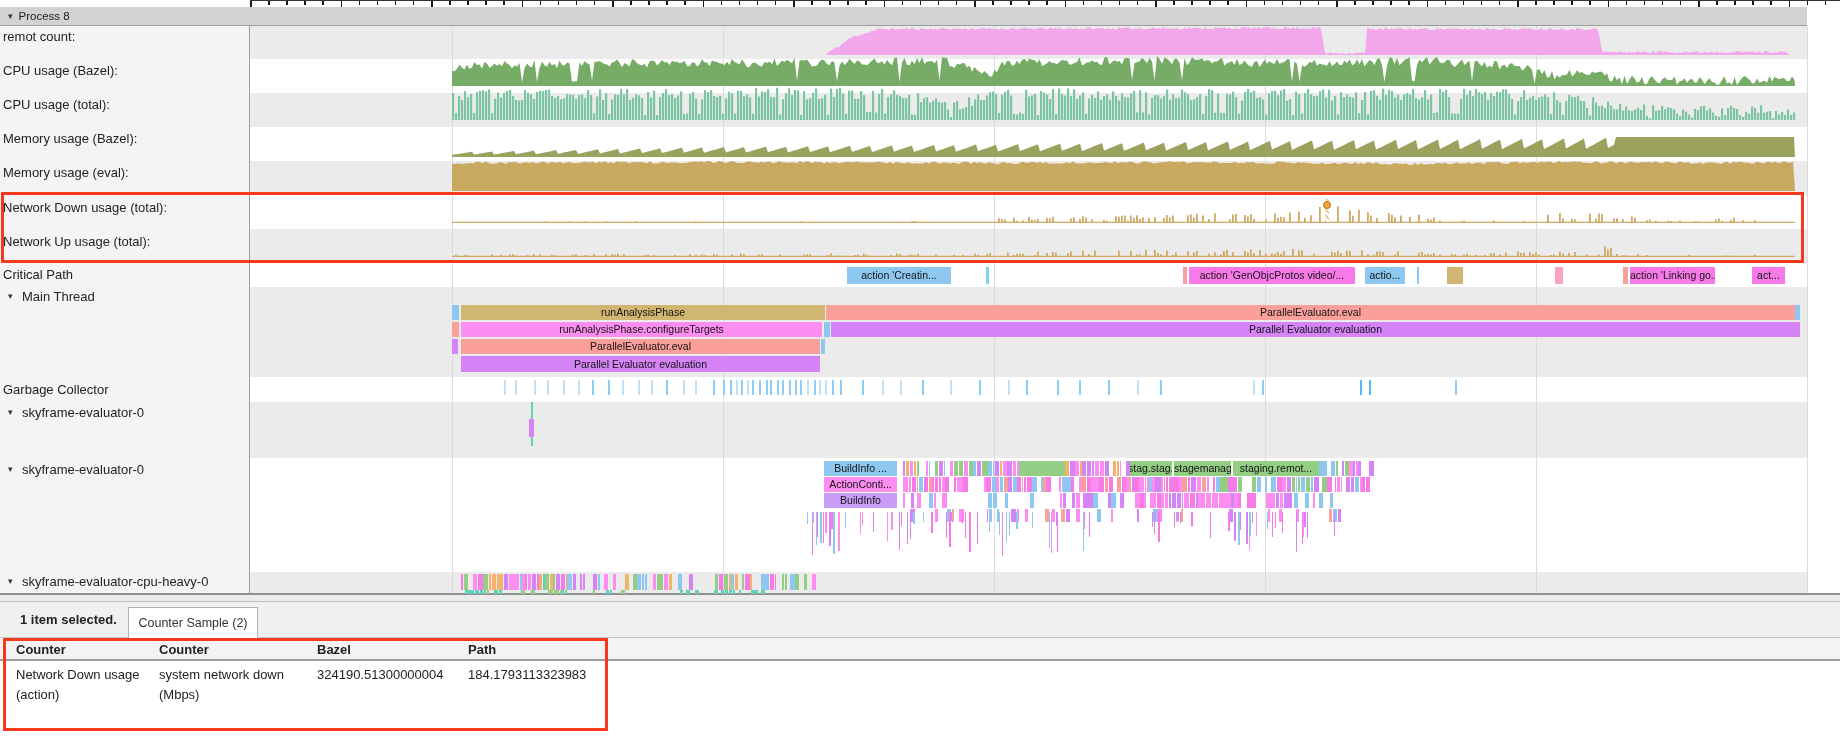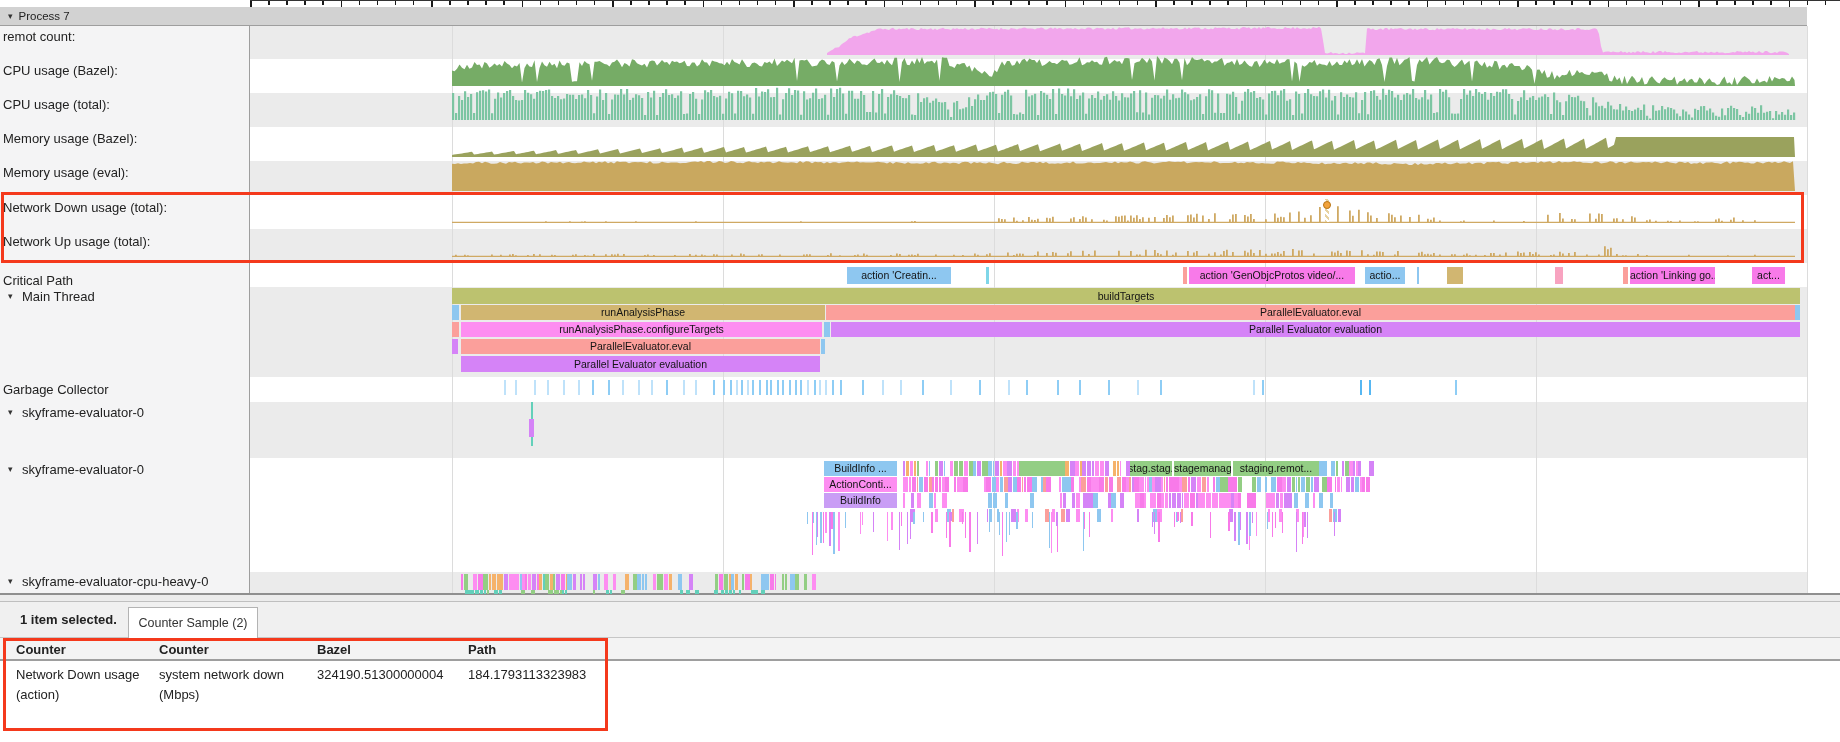--- a/index.html
+++ b/index.html
@@ -130,21 +130,21 @@
       <div class="tick" style="left: 1484.2px; height: 3.5px;"></div>
       <div class="tick" style="left: 1502.3px; height: 3.5px;"></div>
       <div class="tick" style="left: 1520.4px; height: 3.5px;"></div>
       <div class="tick" style="left: 1538.5px; height: 6px;"></div>
       <div class="tick" style="left: 1556.6px; height: 3.5px;"></div>
       <div class="tick" style="left: 1574.7px; height: 3.5px;"></div>
     </div>
 
   <div class="proc-header">
     <span class="arrow">▾</span>
-    <span>Process 7</span>
+    <span>Process 8</span>
   </div>
 
   <div class="sidebar" id="sidebar">
       <div class="side-label noarrow" style="top: 1px;">
         <span>remot count:</span>
       </div>
       <div class="side-label noarrow" style="top: 35px;">
         <span>CPU usage (Bazel):</span>
       </div>
       <div class="side-label noarrow" style="top: 69px;">
@@ -155,21 +155,21 @@
       </div>
       <div class="side-label noarrow" style="top: 137px;">
         <span>Memory usage (eval):</span>
       </div>
       <div class="side-label noarrow" style="top: 172px;">
         <span>Network Down usage (total):</span>
       </div>
       <div class="side-label noarrow" style="top: 206px;">
         <span>Network Up usage (total):</span>
       </div>
-      <div class="side-label noarrow" style="top: 245px;">
+      <div class="side-label noarrow" style="top: 239px;">
         <span>Critical Path</span>
       </div>
       <div class="side-label" style="top: 261px;">
         <span class="arrow">▾</span>
         <span>Main Thread</span>
       </div>
       <div class="side-label noarrow" style="top: 354px;">
         <span>Garbage Collector</span>
       </div>
       <div class="side-label" style="top: 377px;">
@@ -239,21 +239,20 @@
     <div class="slice" style="left: 986px; top: 267px; width: 3px; height: 17px; background: rgb(127, 214, 232); z-index: 3; line-height: 17px;"></div>
     <div class="slice" style="left: 1183px; top: 267px; width: 4px; height: 17px; background: rgb(251, 159, 155); z-index: 3; line-height: 17px;"></div>
     <div class="slice" style="left: 1189px; top: 267px; width: 166px; height: 17px; background: rgb(248, 122, 233); z-index: 3; line-height: 17px;">action 'GenObjcProtos video/...</div>
     <div class="slice" style="left: 1365px; top: 267px; width: 40px; height: 17px; background: rgb(142, 199, 240); z-index: 3; line-height: 17px;">actio...</div>
     <div class="slice" style="left: 1417px; top: 267px; width: 2px; height: 17px; background: rgb(142, 199, 240); z-index: 3; line-height: 17px;"></div>
     <div class="slice" style="left: 1447px; top: 267px; width: 16px; height: 17px; background: rgb(209, 182, 113); z-index: 3; line-height: 17px;"></div>
     <div class="slice" style="left: 1555px; top: 267px; width: 8px; height: 17px; background: rgb(248, 163, 192); z-index: 3; line-height: 17px;"></div>
     <div class="slice" style="left: 1623px; top: 267px; width: 5px; height: 17px; background: rgb(251, 159, 155); z-index: 3; line-height: 17px;"></div>
     <div class="slice" style="left: 1630px; top: 267px; width: 85px; height: 17px; background: rgb(248, 122, 233); z-index: 3; line-height: 17px;">action 'Linking go...</div>
     <div class="slice" style="left: 1752px; top: 267px; width: 33px; height: 17px; background: rgb(248, 122, 233); z-index: 3; line-height: 17px;">act...</div>
-    <div class="slice" style="left: 452px; top: 288px; width: 1348px; height: 16px; background: rgb(188, 194, 111); z-index: 3; line-height: 16px;">buildTargets</div>
     <div class="slice" style="left: 452px; top: 305px; width: 7px; height: 15px; background: rgb(142, 199, 240); z-index: 3; line-height: 15px;"></div>
     <div class="slice" style="left: 461px; top: 305px; width: 364px; height: 15px; background: rgb(209, 182, 113); z-index: 3; line-height: 15px;">runAnalysisPhase</div>
     <div class="slice" style="left: 826px; top: 305px; width: 969px; height: 15px; background: rgb(251, 159, 155); z-index: 3; line-height: 15px;">ParallelEvaluator.eval</div>
     <div class="slice" style="left: 1795px; top: 305px; width: 5px; height: 15px; background: rgb(142, 199, 240); z-index: 3; line-height: 15px;"></div>
     <div class="slice" style="left: 452px; top: 322px; width: 7px; height: 15px; background: rgb(251, 159, 155); z-index: 3; line-height: 15px;"></div>
     <div class="slice" style="left: 461px; top: 322px; width: 361px; height: 15px; background: rgb(253, 141, 241); z-index: 3; line-height: 15px;">runAnalysisPhase.configureTargets</div>
     <div class="slice" style="left: 824px; top: 322px; width: 6px; height: 15px; background: rgb(142, 199, 240); z-index: 3; line-height: 15px;"></div>
     <div class="slice" style="left: 831px; top: 322px; width: 969px; height: 15px; background: rgb(213, 131, 247); z-index: 3; line-height: 15px;">Parallel Evaluator evaluation</div>
     <div class="slice" style="left: 452px; top: 339px; width: 6px; height: 15px; background: rgb(213, 131, 247); z-index: 3; line-height: 15px;"></div>
     <div class="slice" style="left: 461px; top: 339px; width: 359px; height: 15px; background: rgb(251, 159, 155); z-index: 3; line-height: 15px;">ParallelEvaluator.eval</div>

